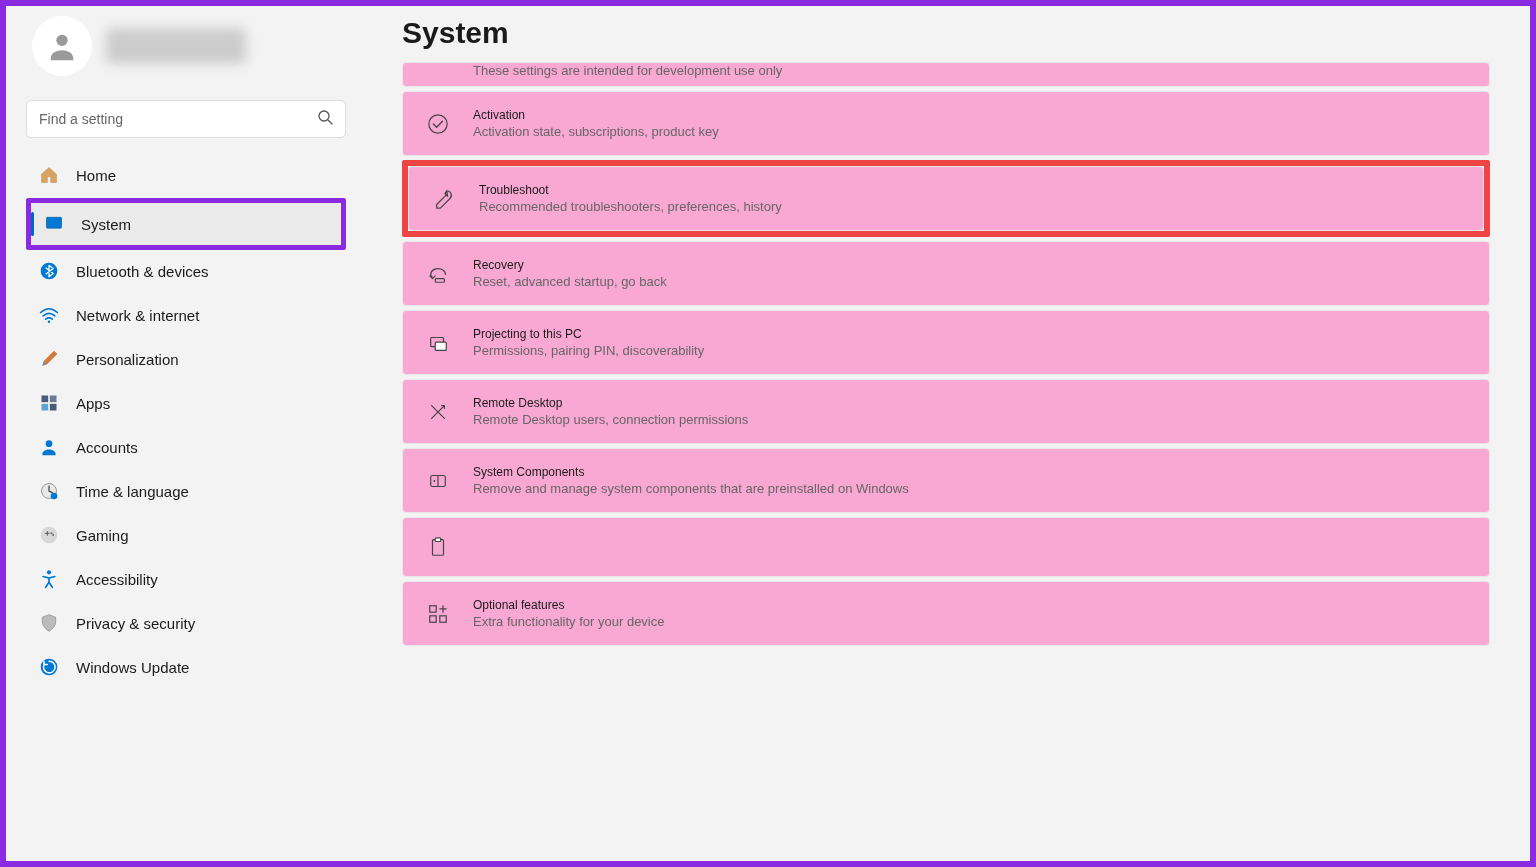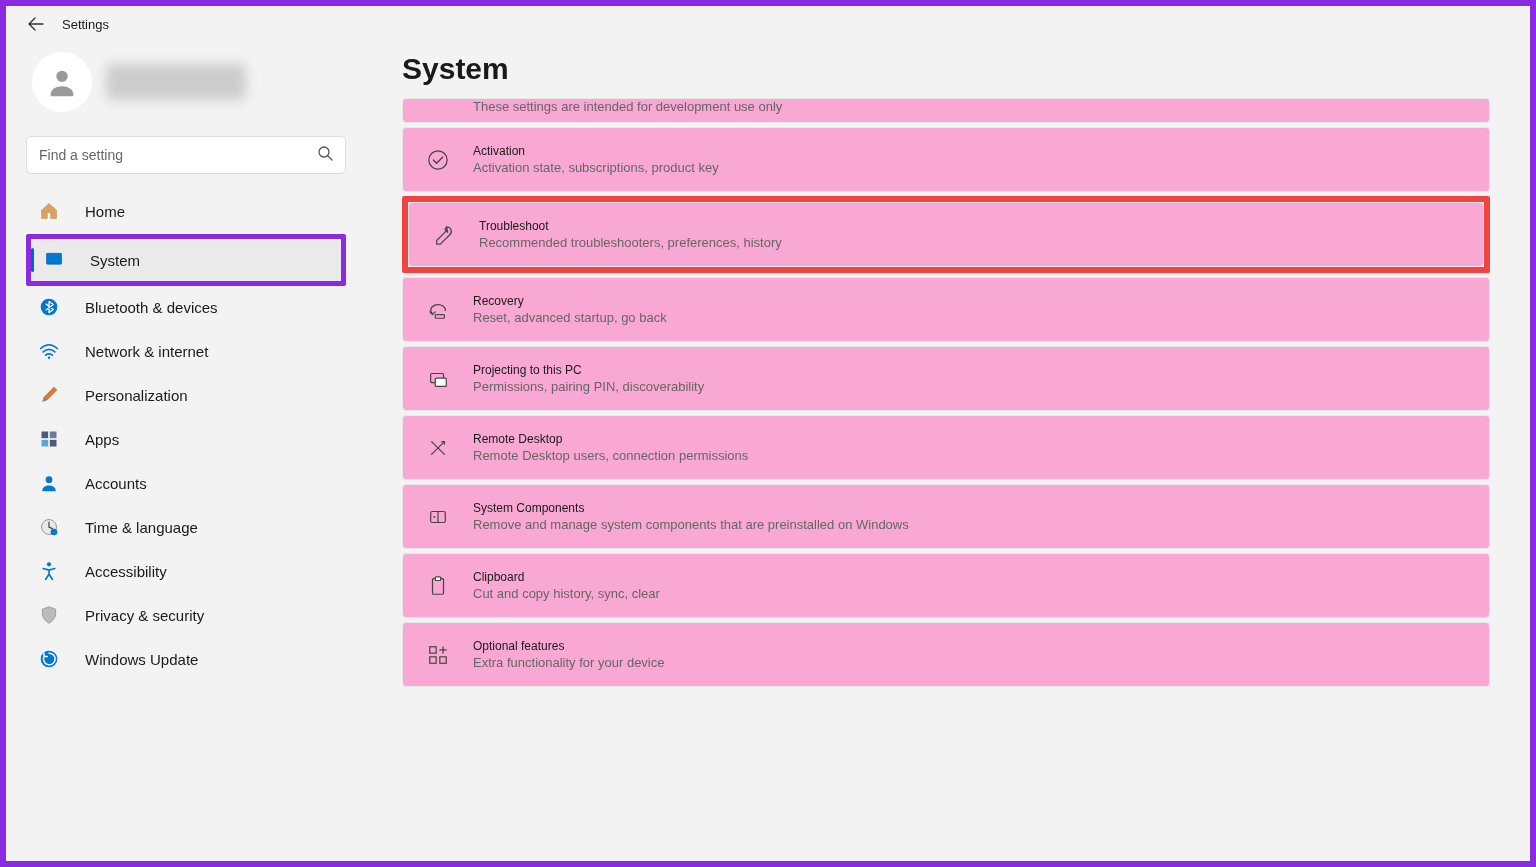--- a/index.html
+++ b/index.html
@@ -97,21 +97,21 @@
 }
 .search-icon {
   color: #555;
 }
 .nav-list {
   list-style: none;
 }
 .nav-item {
   display: flex;
   align-items: center;
-  gap: 25px;
+  gap: 16px;
   padding: 10px 12px;
   border-radius: 4px;
   cursor: pointer;
   font-size: 15px;
   color: #1a1a1a;
   margin-bottom: 2px;
 }
 .nav-item.active {
   background: #eaeaea;
   position: relative;
@@ -202,28 +202,20 @@
   border-radius: 2px;
 }
 .highlight-card .card {
   border: 1px solid #e8e8e8;
 }
 </style>
 </head>
 <body>
 
 <div class="app">
-  <div class="topbar">
-    <div class="back-arrow">
-      <svg width="16" height="16" viewBox="0 0 16 16">
-          <path d="M7 2 L1 8 L7 14 M1 8 H15" stroke="#333" stroke-width="1.4" fill="none" stroke-linecap="round" stroke-linejoin="round"></path>
-        </svg>
-    </div>
-    <div class="app-title">Settings</div>
-  </div>
 
   <div class="main">
     <aside class="sidebar">
       <div class="profile">
         <div class="avatar">
           <svg width="34" height="34" viewBox="0 0 24 24">
               <circle cx="12" cy="8" r="4"></circle>
               <path d="M4 21c0-4 4-6 8-6s8 2 8 6v1H4z"></path>
             </svg>
         </div>
@@ -318,20 +310,31 @@
           <span class="nav-icon">
               <svg width="20" height="20" viewBox="0 0 24 24">
                 <circle cx="12" cy="12" r="9" fill="#e8e8e8" stroke="#888" stroke-width="1"></circle>
                 <path d="M12 6 V12 L16 14" stroke="#444" stroke-width="1.5" fill="none" stroke-linecap="round"></path>
                 <circle cx="18" cy="18" r="4" fill="#0078d4"></circle>
               </svg>
             </span>
           <span>Time &amp; language</span>
         </li>
 
+        <li class="nav-item">
+          <span class="nav-icon">
+              <svg width="20" height="20" viewBox="0 0 24 24">
+                <circle cx="12" cy="12" r="10" fill="#d8d8d8"></circle>
+                <path d="M8 10 H12 M10 8 V12" stroke="#666" stroke-width="1.5" stroke-linecap="round"></path>
+                <circle cx="15" cy="10" r="1.2" fill="#666"></circle>
+                <circle cx="17" cy="12" r="1.2" fill="#666"></circle>
+              </svg>
+            </span>
+          <span>Gaming</span>
+        </li>
 
         <li class="nav-item">
           <span class="nav-icon">
               <svg width="20" height="20" viewBox="0 0 24 24">
                 <circle cx="12" cy="4" r="2.5" fill="#0078d4"></circle>
                 <path d="M5 9 L12 11 L19 9 M12 11 V16 M12 16 L8 22 M12 16 L16 22" stroke="#0078d4" stroke-width="2" fill="none" stroke-linecap="round"></path>
               </svg>
             </span>
           <span>Accessibility</span>
         </li>
@@ -449,24 +452,20 @@
           </div>
         </div>
 
         <div class="card">
           <span class="card-icon">
               <svg width="22" height="22" viewBox="0 0 24 24">
                 <rect x="6" y="4" width="12" height="17" rx="1" stroke="#444" stroke-width="1.3" fill="none"></rect>
                 <rect x="9" y="2" width="6" height="4" rx="1" stroke="#444" stroke-width="1.3" fill="#fdfdfd"></rect>
               </svg>
             </span>
-          <div class="card-text">
-            <span class="card-title">Clipboard</span>
-            <span class="card-desc">Cut and copy history, sync, clear</span>
-          </div>
         </div>
 
         <div class="card">
           <span class="card-icon">
               <svg width="22" height="22" viewBox="0 0 24 24">
                 <rect x="3" y="3" width="7" height="7" stroke="#444" stroke-width="1.3" fill="none"></rect>
                 <rect x="3" y="14" width="7" height="7" stroke="#444" stroke-width="1.3" fill="none"></rect>
                 <rect x="14" y="14" width="7" height="7" stroke="#444" stroke-width="1.3" fill="none"></rect>
                 <path d="M17.5 3 V10 M14 6.5 H21" stroke="#444" stroke-width="1.3" stroke-linecap="round"></path>
               </svg>

